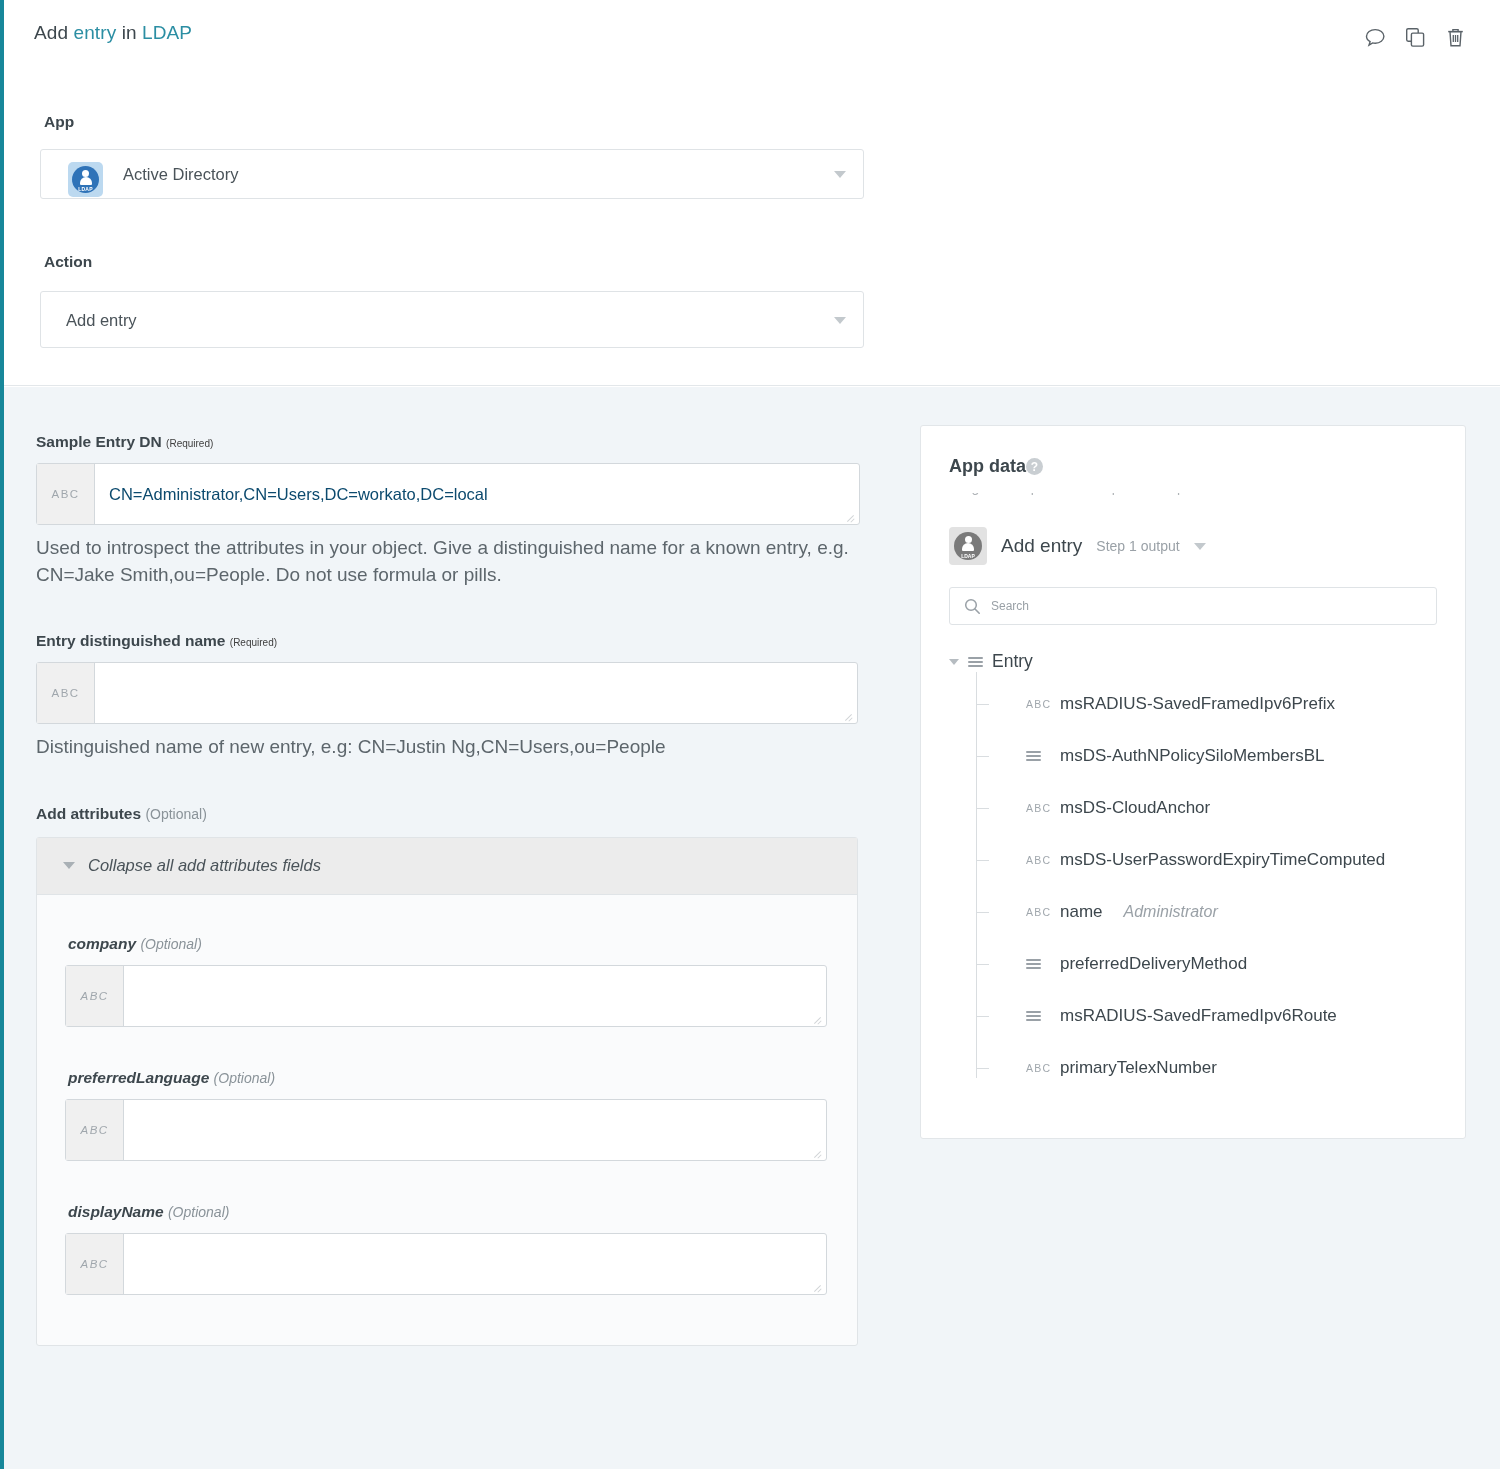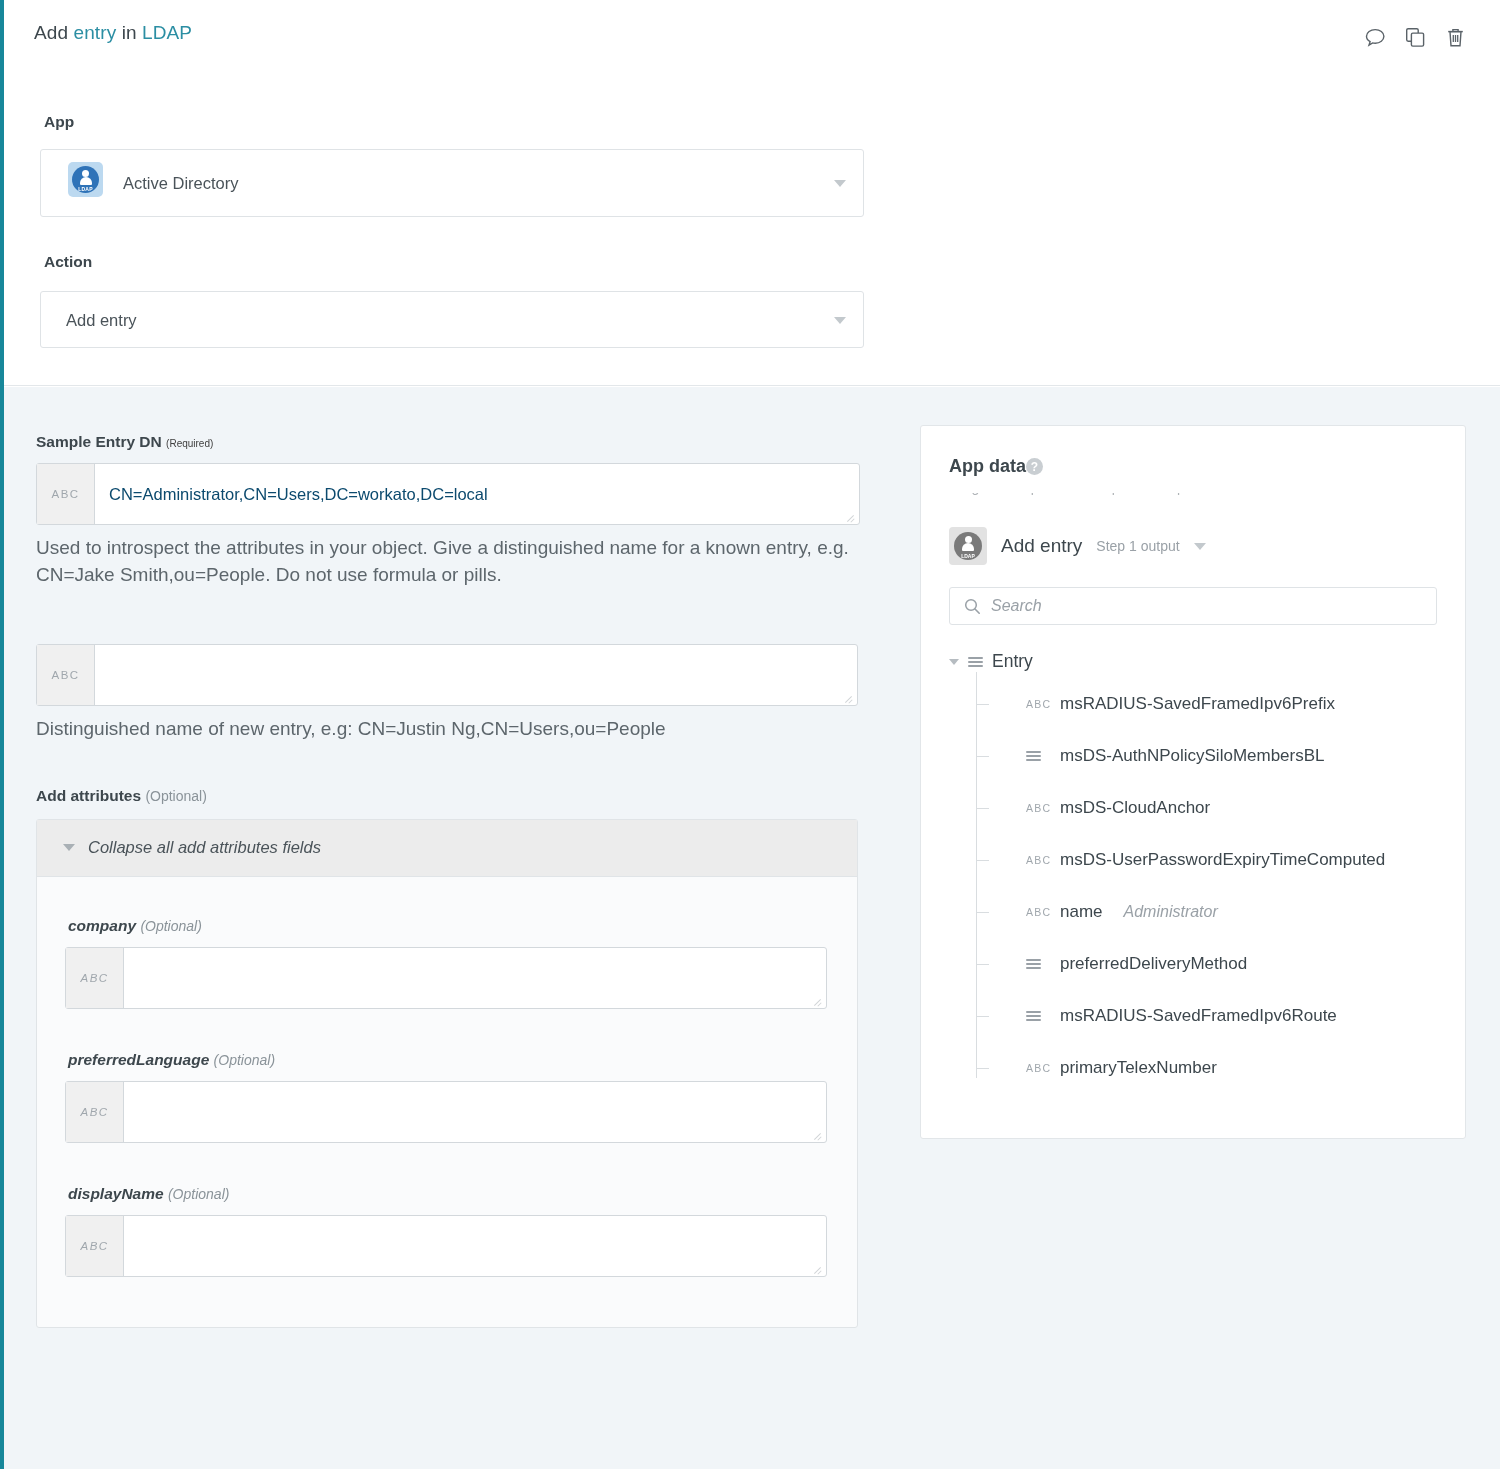--- a/index.html
+++ b/index.html
@@ -67,21 +67,21 @@
   }
   .select-box .caret {
     position: absolute;
     right: 17px; top: 50%;
     margin-top: -3px;
     width: 0; height: 0;
     border-left: 6px solid transparent;
     border-right: 6px solid transparent;
     border-top: 7px solid #c3c9cd;
   }
-  #app-select { left: 36px; top: 149px; width: 824px; height: 68px; }
+  #app-select { left: 36px; top: 149px; width: 824px; height: 50px; }
   #action-select { left: 36px; top: 291px; width: 824px; height: 57px; }
   .app-icon-box {
     position: absolute;
     left: 27px; top: 12px;
     width: 35px; height: 35px;
     border-radius: 5px;
     background: #bcd9f0;
     display: flex; align-items: center; justify-content: center;
   }
   .app-icon-circle {
@@ -272,21 +272,21 @@
     margin-top: 22px;
     height: 38px;
     border: 1px solid #dfe3e6;
     border-radius: 3px;
     display: flex;
     align-items: center;
     padding-left: 14px;
     gap: 10px;
     background: #fff;
   }
-  .search-box .ph { font-size: 16px; color: #9aa1a7; font-style: italic; }
+  .search-box .ph { font-size: 12px; color: #9aa1a7; }
 
   
   .tree { margin-top: 26px; position: relative; }
   .tree-root { display: flex; align-items: center; gap: 9px; cursor: pointer; }
   .tree-root .tri {
     width: 0; height: 0;
     border-left: 5px solid transparent;
     border-right: 5px solid transparent;
     border-top: 6px solid #b6bcc1;
   }
@@ -399,20 +399,24 @@
         </div>
         <div class="input-row" style="margin-top:12px; width:824px; height:62px;">
           <div class="abc-prefix">ABC</div>
           <div class="input-area">CN=Administrator,CN=Users,DC=workato,DC=local</div>
           <div class="resize-grip"></div>
         </div>
         <div class="hint">Used to introspect the attributes in your object. Give a distinguished name for a known entry, e.g. CN=Jake Smith,ou=People. Do not use formula or pills.</div>
       </div>
 
       <div style="padding-top:43px;">
+        <div class="field-label">
+          <span>Entry distinguished name</span>
+          <span class="req">(Required)</span>
+        </div>
         <div class="input-row" style="margin-top:12px; width:822px; height:62px;">
           <div class="abc-prefix">ABC</div>
           <div class="input-area"></div>
           <div class="resize-grip"></div>
         </div>
         <div class="hint">Distinguished name of new entry, e.g: CN=Justin Ng,CN=Users,ou=People</div>
       </div>
 
       <div style="padding-top:44px;">
         <div class="field-label">

